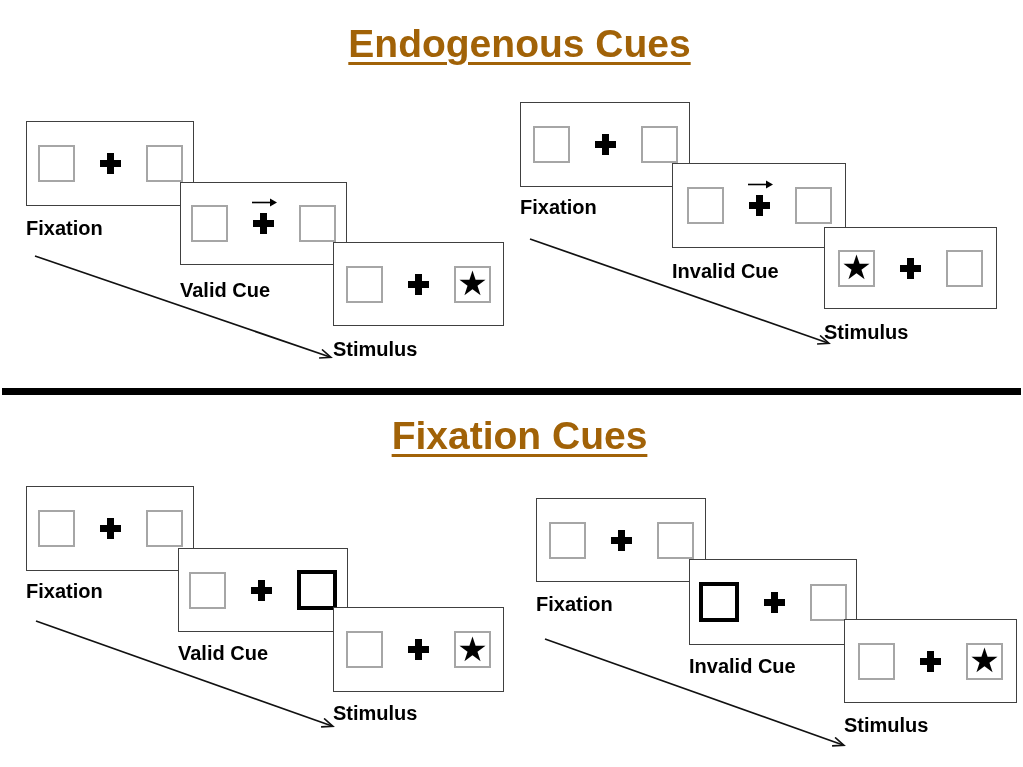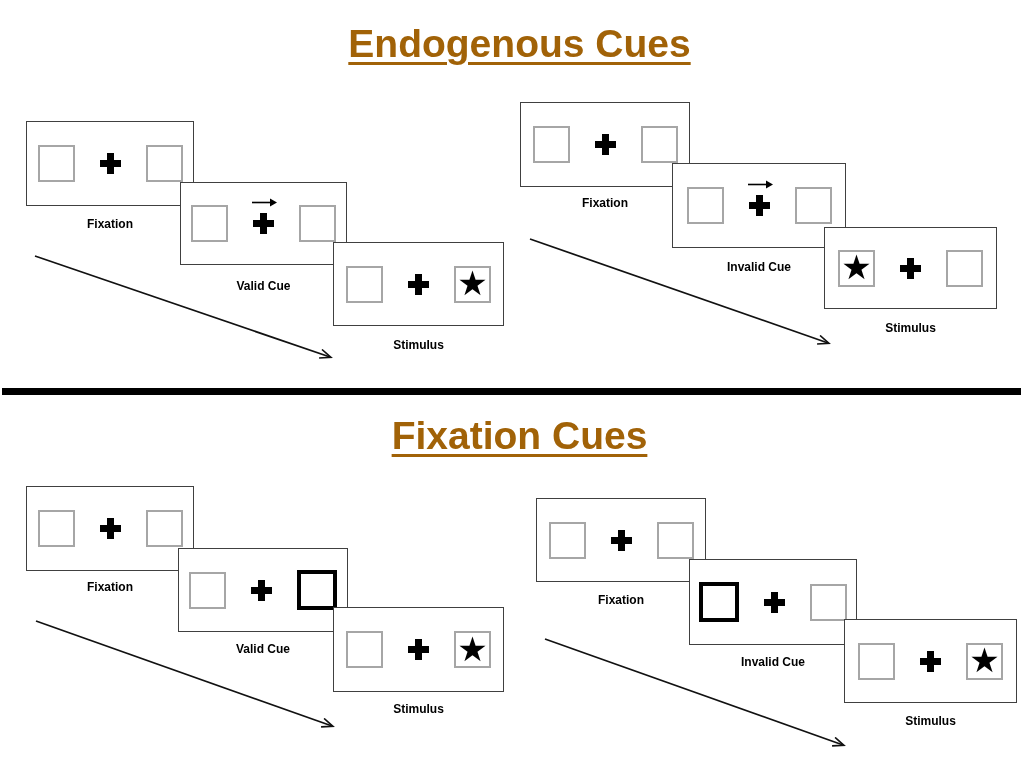--- a/index.html
+++ b/index.html
@@ -25,21 +25,21 @@
   .plus-wrap{position:relative;width:21px;height:21px;flex:0 0 auto;}
   .plus{position:absolute;left:0;top:0;width:21px;height:21px;}
   .plus::before{content:"";position:absolute;left:7px;top:0;width:7px;height:21px;background:#000;}
   .plus::after{content:"";position:absolute;left:0;top:7px;width:21px;height:7px;background:#000;}
   .cue-arrow{position:absolute;left:-2px;top:-16px;}
   .star{
     font-family:"DejaVu Sans",sans-serif;font-size:34px;line-height:1;color:#000;
     transform:translateY(-1px);
   }
   .flabel{
-    position:absolute;font-weight:700;font-size:12px;color:#000;text-align:center;
+    position:absolute;font-weight:700;font-size:20px;color:#000;
   }
   #arrow-overlay{position:absolute;left:0;top:0;pointer-events:none;}
 </style>
 </head>
 <body>
 
 <div id="stage">
 
   <div class="sec-title" style="top:22px;">Endogenous Cues</div>
 

